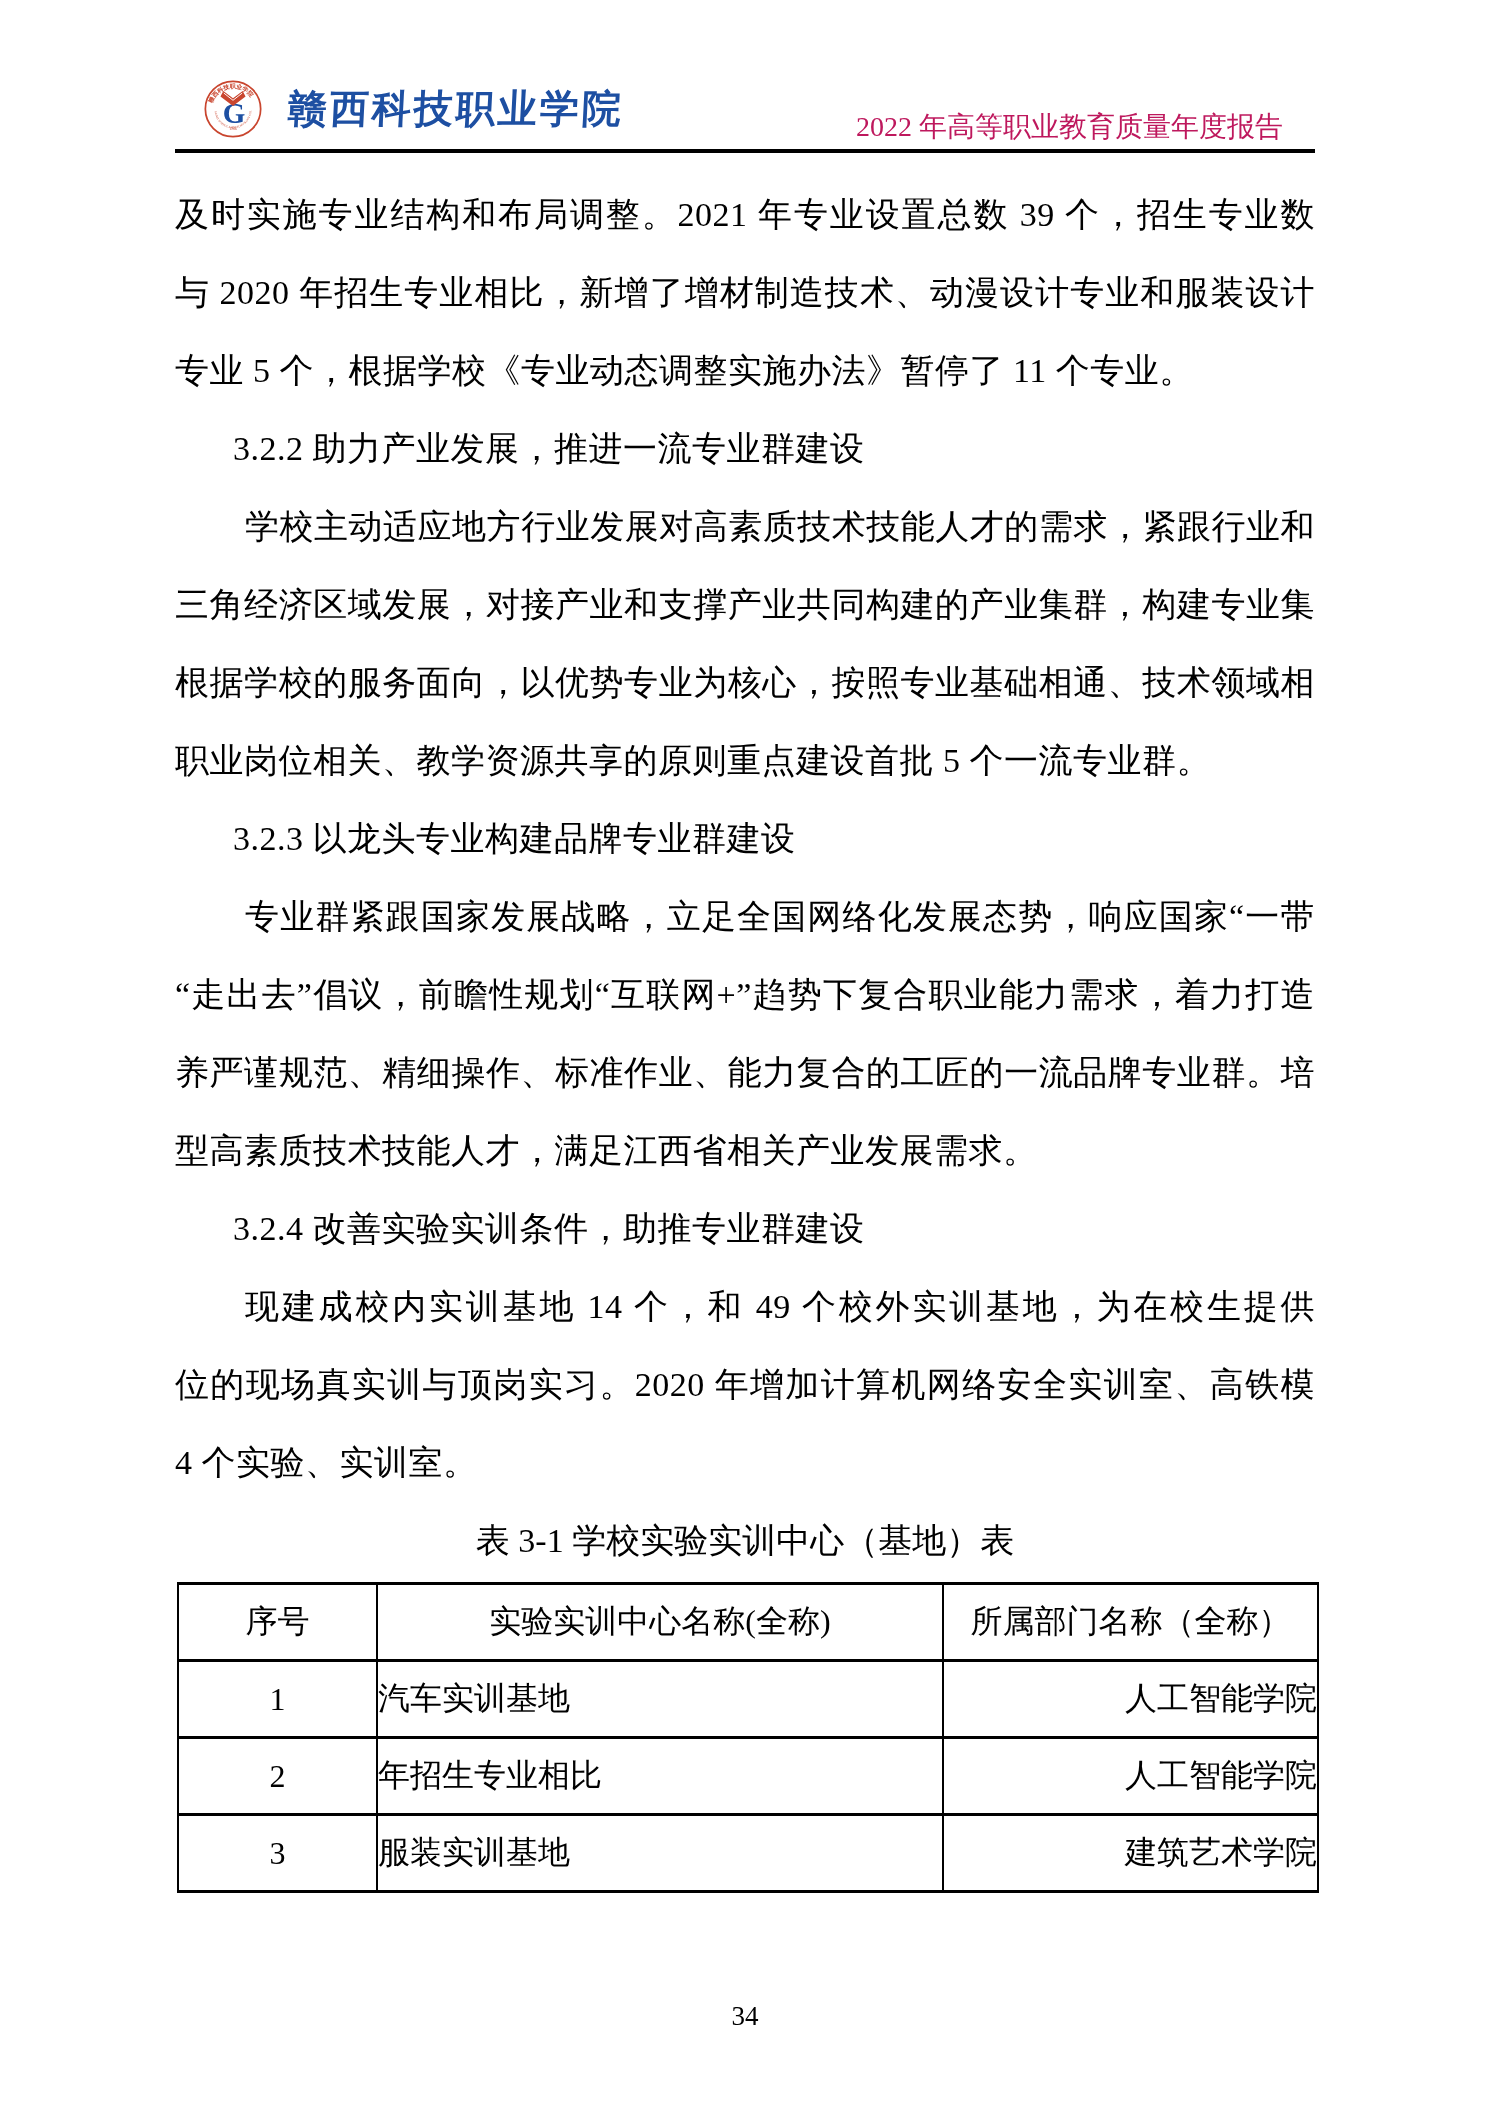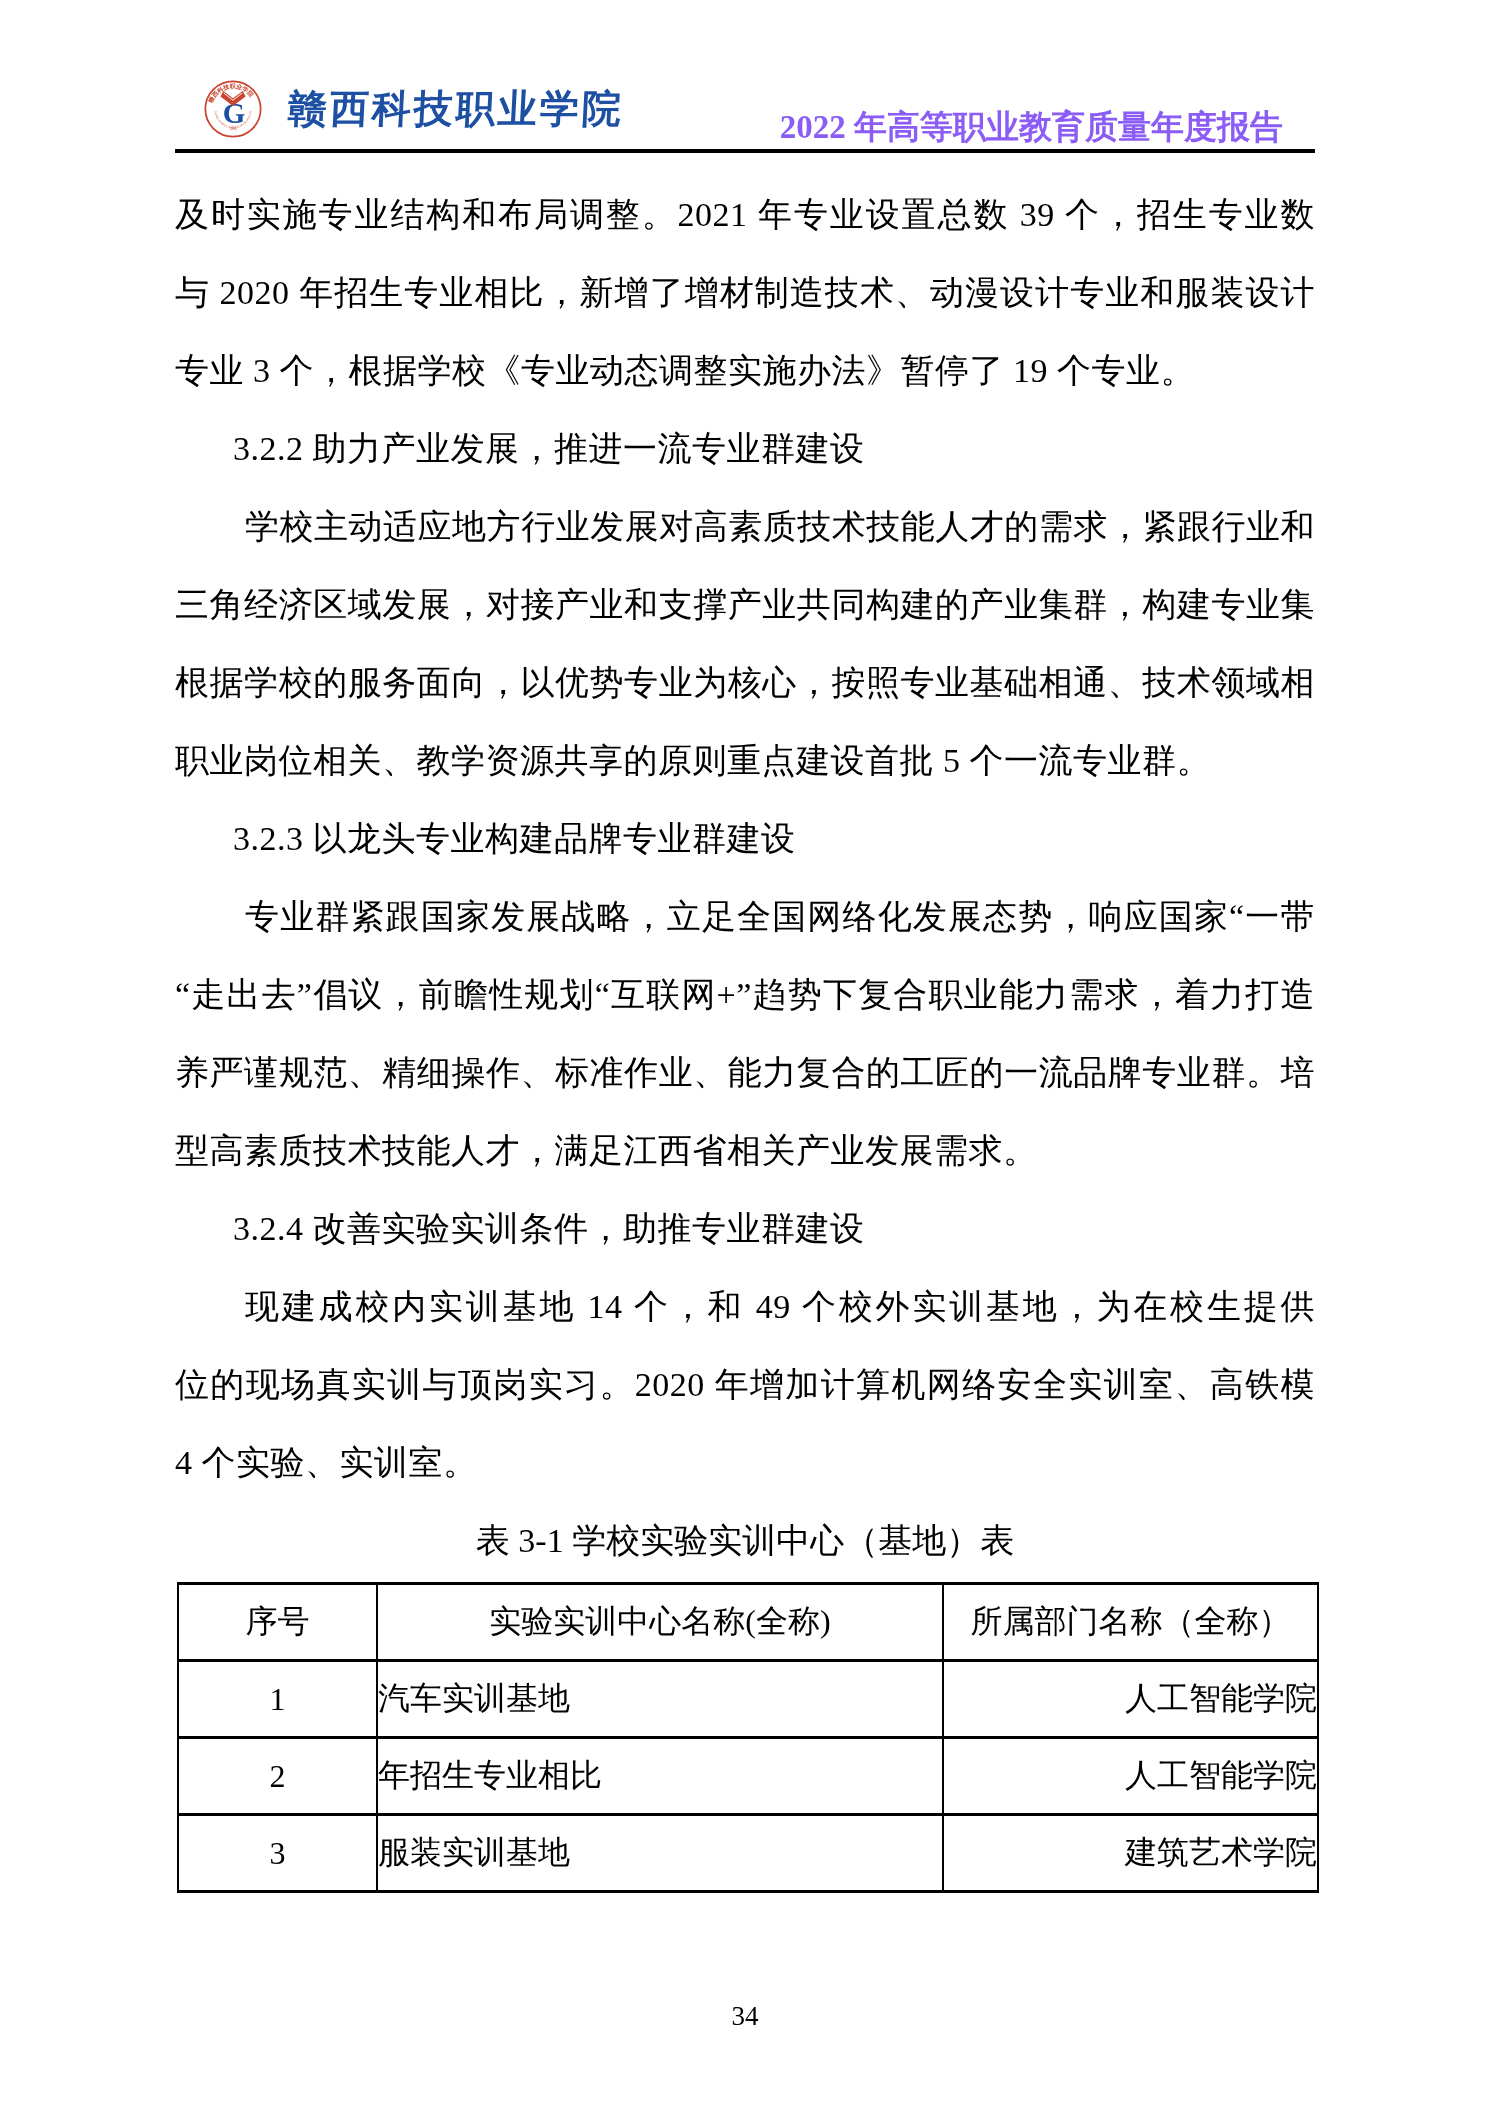--- a/index.html
+++ b/index.html
@@ -11,21 +11,21 @@
 
   
   .logo{position:absolute;left:204px;top:80px;width:58px;height:58px;}
   .school-name{
     position:absolute;left:288px;top:86px;height:46px;line-height:46px;
     font-size:39px;font-weight:bold;color:#1d4fa2;letter-spacing:3px;
     transform:skewX(-3deg);white-space:nowrap;
   }
   .report-title{
     position:absolute;right:205px;top:108px;height:38px;line-height:38px;
-    font-size:33px;color:#8b5cf6;white-space:nowrap;font-weight:bold;
+    font-size:28px;color:#be185d;white-space:nowrap;
   }
   .header-rule{
     position:absolute;left:175px;top:149px;width:1140px;height:4px;background:#000;
   }
 
   
   .body-text{position:absolute;left:175px;top:176px;width:1140px;}
   .bline{
     height:78px;line-height:78px;font-size:34px;overflow:hidden;
     letter-spacing:0.5px;
@@ -86,21 +86,21 @@
     <text x="30" y="51.5" font-size="4" fill="#c9452e" text-anchor="middle">1986</text>
   </svg>
 
   <div class="school-name">赣西科技职业学院</div>
   <div class="report-title">2022 年高等职业教育质量年度报告</div>
   <div class="header-rule"></div>
 
   <div class="body-text">
       <div class="bline jline">及时实施专业结构和布局调整。2021 年专业设置总数 39 个，招生专业数 33 个，</div>
       <div class="bline jline">与 2020 年招生专业相比，新增了增材制造技术、动漫设计专业和服装设计与工艺</div>
-      <div class="bline">专业 3 个，根据学校《专业动态调整实施办法》暂停了 19 个专业。</div>
+      <div class="bline">专业 5 个，根据学校《专业动态调整实施办法》暂停了 11 个专业。</div>
       <div class="bline indent-h">3.2.2 助力产业发展，推进一流专业群建设</div>
       <div class="bline jline indent">学校主动适应地方行业发展对高素质技术技能人才的需求，紧跟行业和泛长</div>
       <div class="bline jline">三角经济区域发展，对接产业和支撑产业共同构建的产业集群，构建专业集群。</div>
       <div class="bline jline">根据学校的服务面向，以优势专业为核心，按照专业基础相通、技术领域相近、</div>
       <div class="bline">职业岗位相关、教学资源共享的原则重点建设首批 5 个一流专业群。</div>
       <div class="bline indent-h">3.2.3 以龙头专业构建品牌专业群建设</div>
       <div class="bline jline indent">专业群紧跟国家发展战略，立足全国网络化发展态势，响应国家“一带一路”、</div>
       <div class="bline jline">“走出去”倡议，前瞻性规划“互联网+”趋势下复合职业能力需求，着力打造培</div>
       <div class="bline jline">养严谨规范、精细操作、标准作业、能力复合的工匠的一流品牌专业群。培养新</div>
       <div class="bline">型高素质技术技能人才，满足江西省相关产业发展需求。</div>

